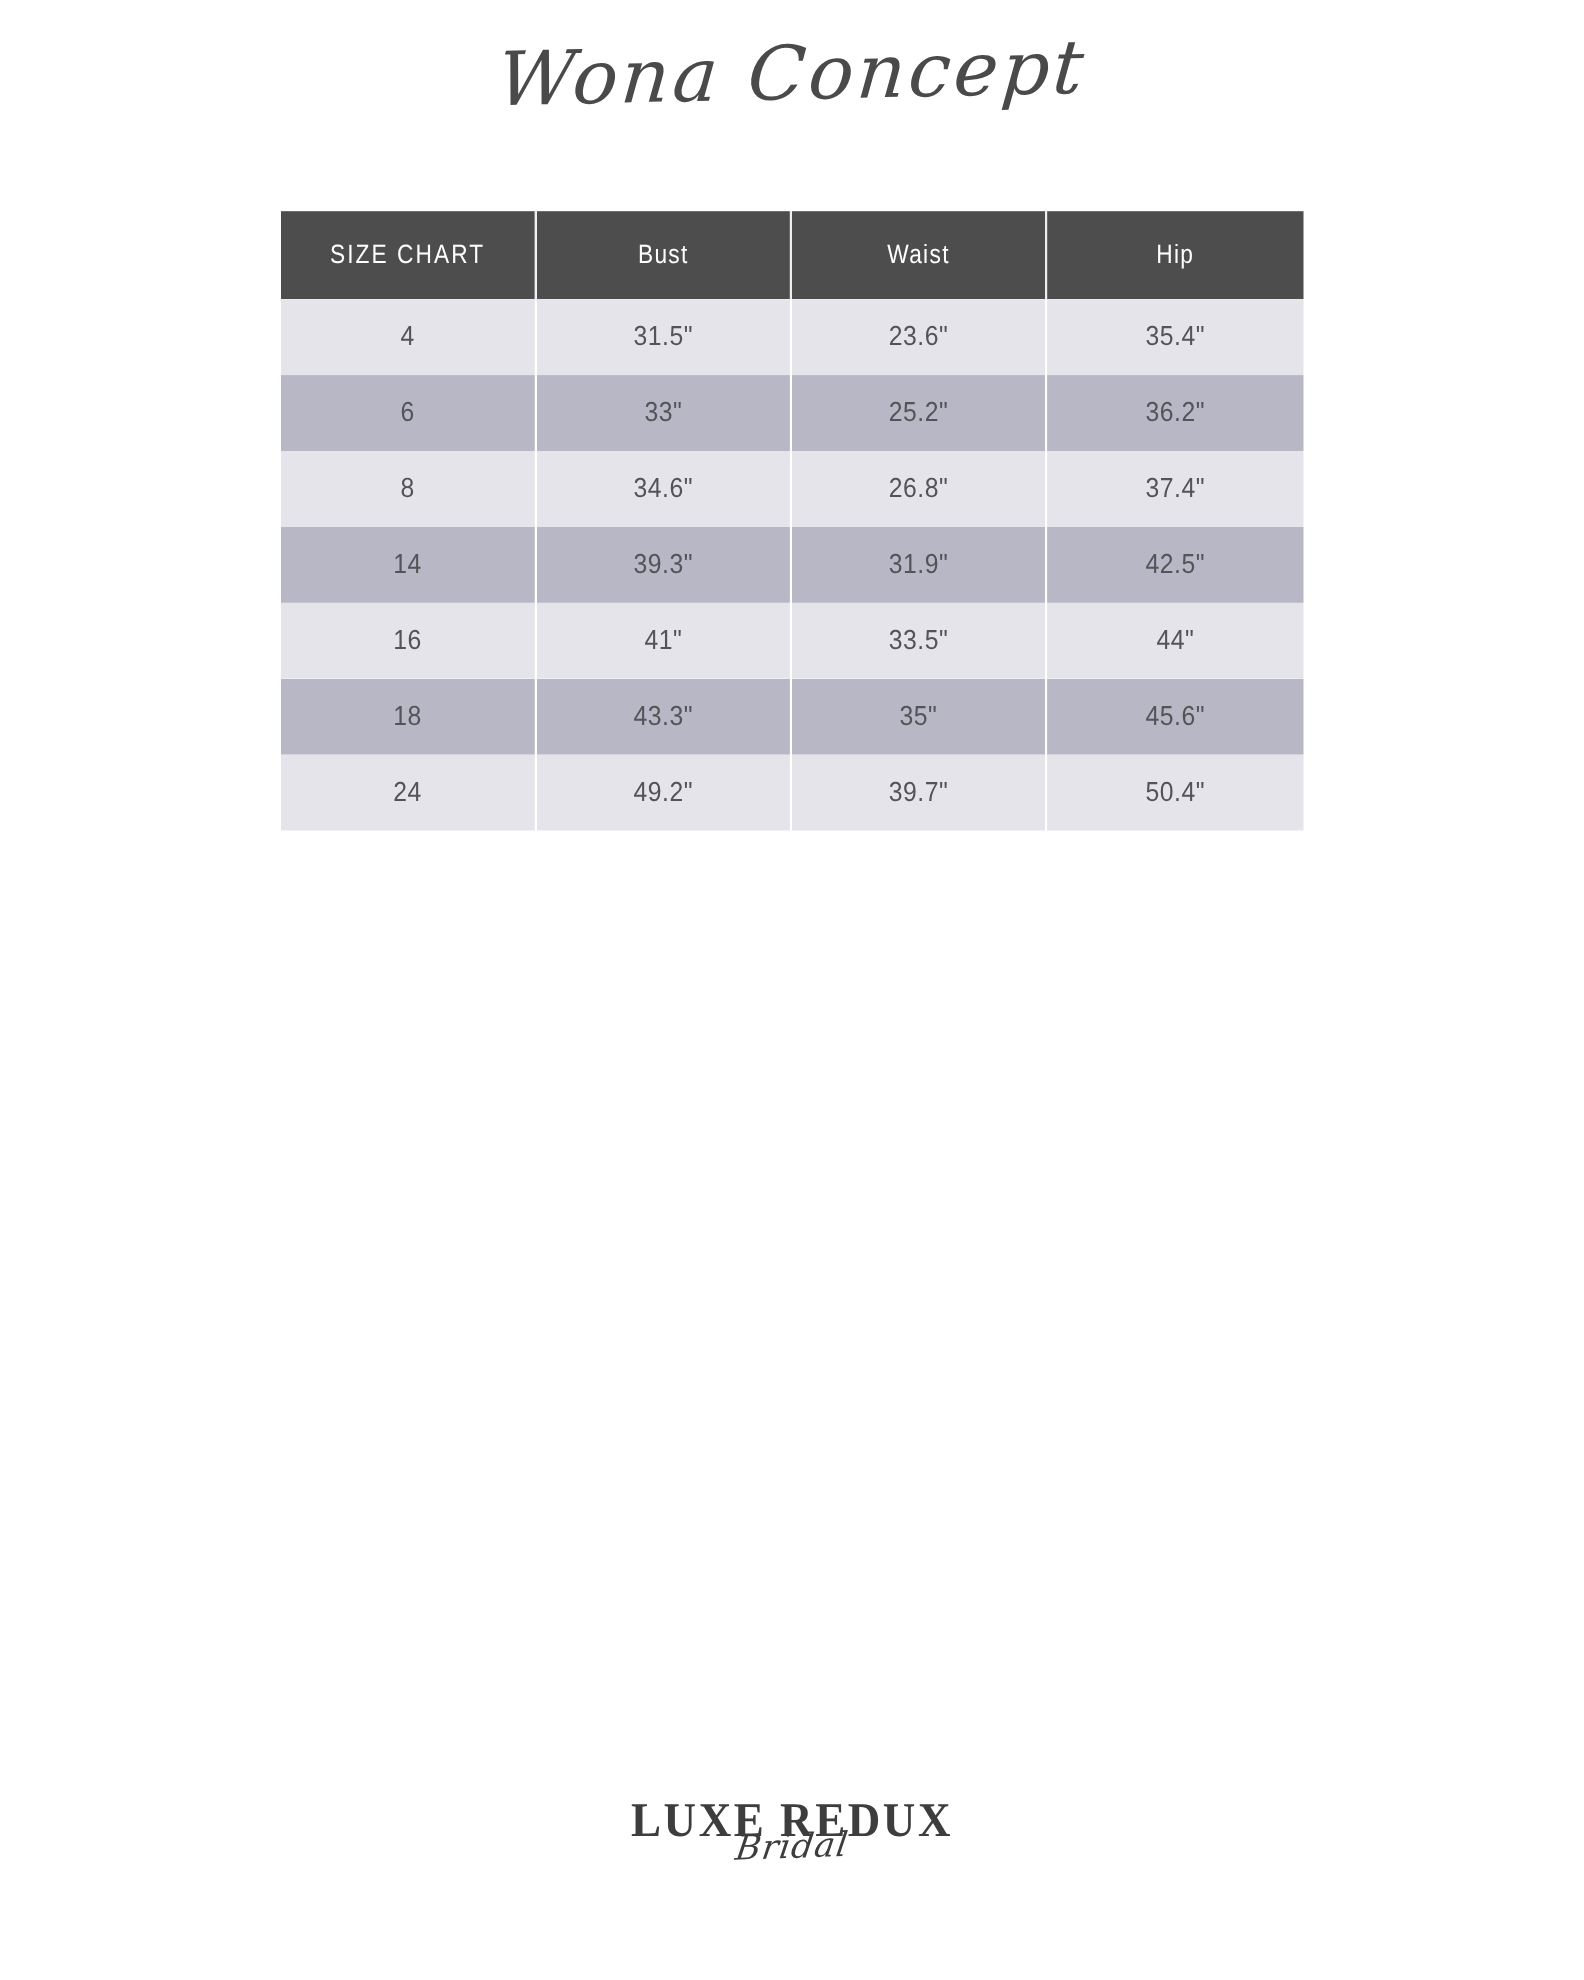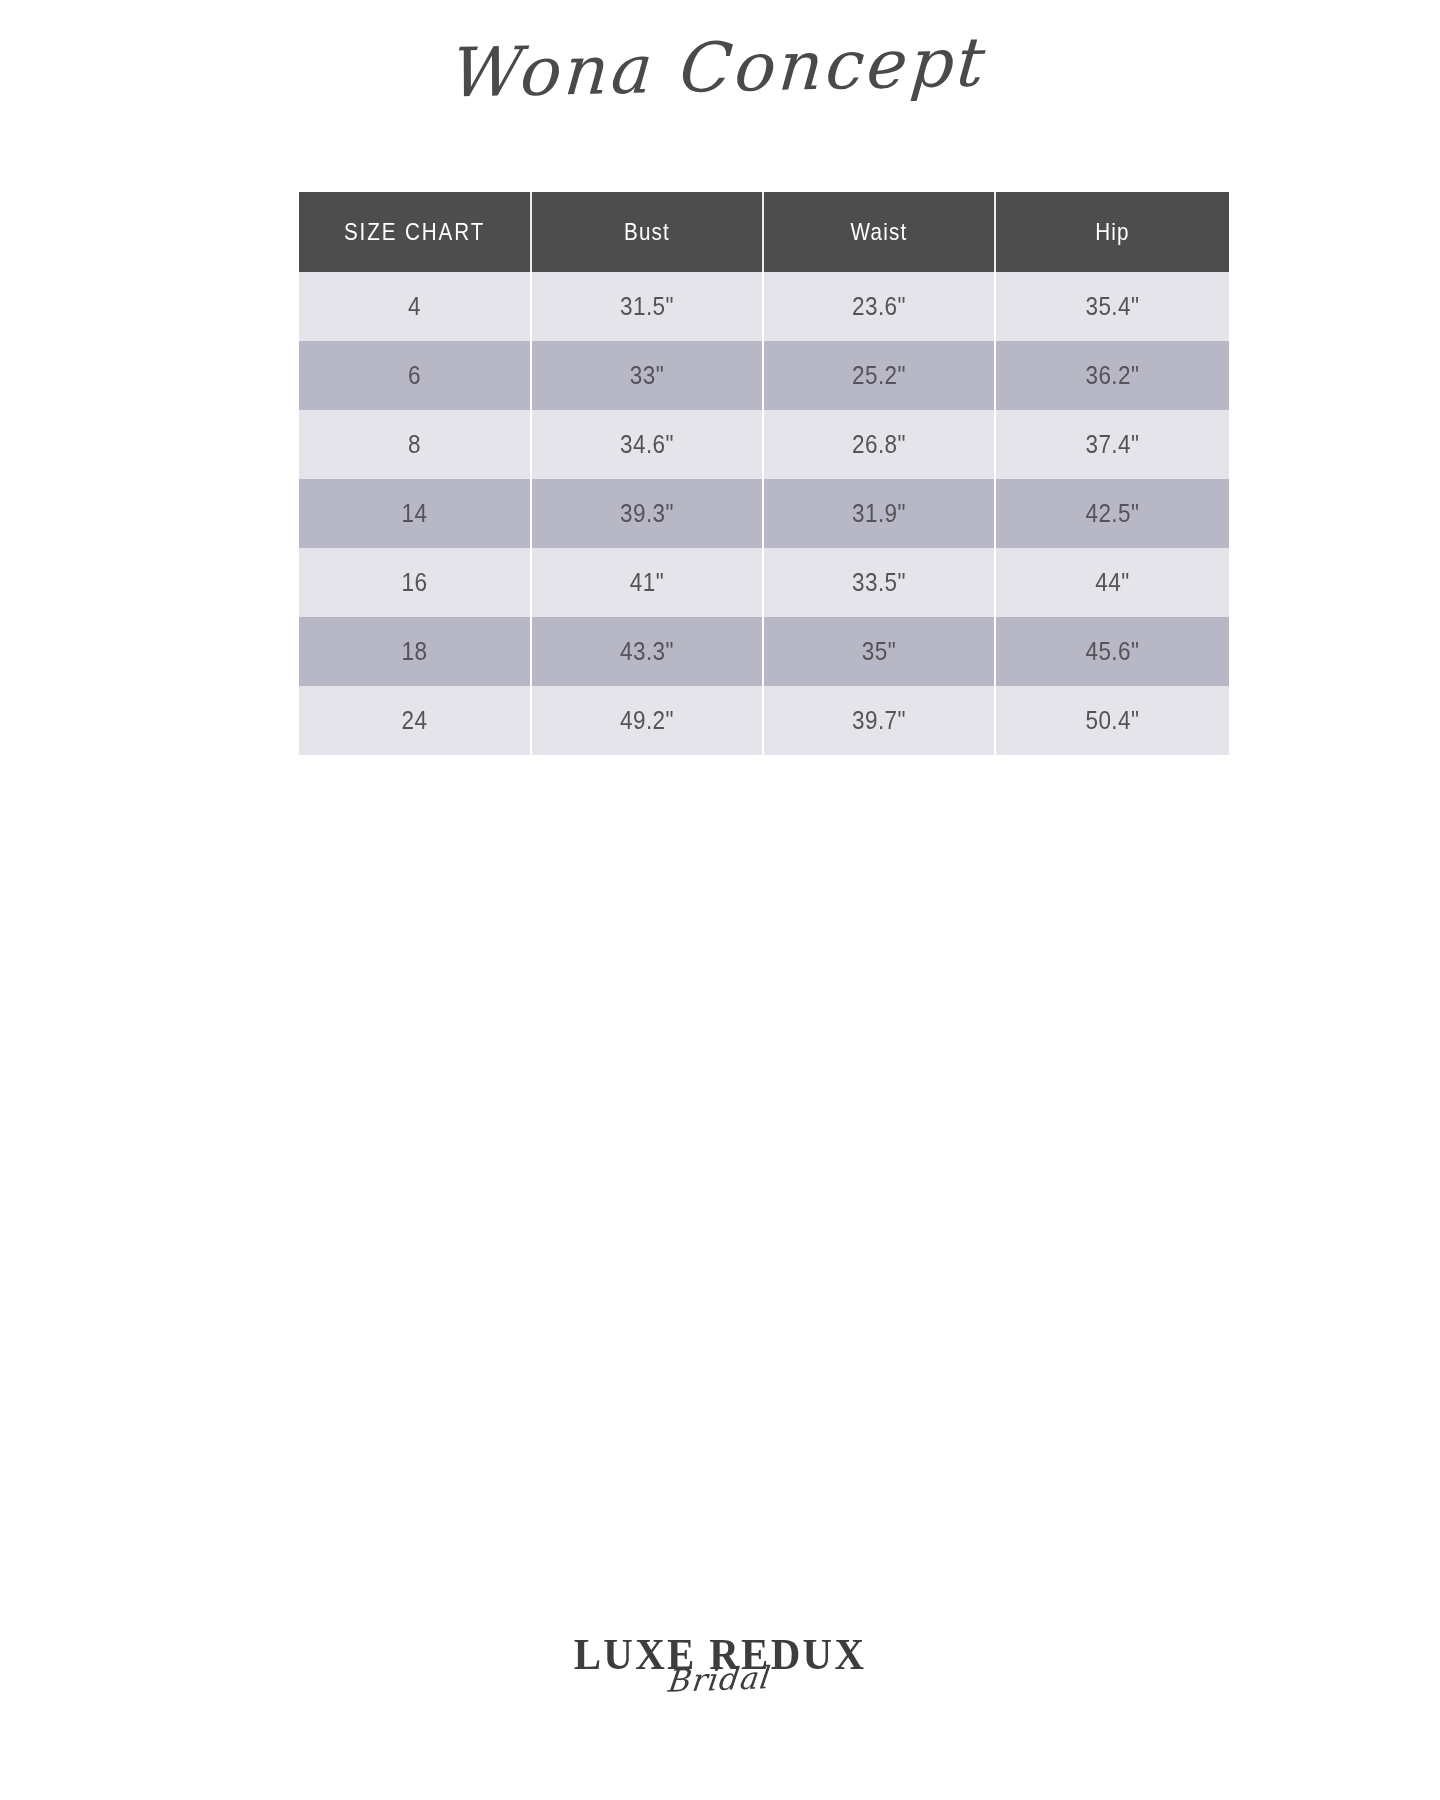--- a/index.html
+++ b/index.html
@@ -40,21 +40,20 @@
   .size-table-wrap {
     position: absolute;
     left: 255px;
     top: 192px;
     width: 930px;
   }
   table.size-table {
     border-collapse: collapse;
     width: 930px;
     table-layout: fixed;
-    margin-left: 44px;
   }
   table.size-table col.c-size  { width: 232px; }
   table.size-table col.c-bust  { width: 232px; }
   table.size-table col.c-waist { width: 232px; }
   table.size-table col.c-hip   { width: 234px; }
 
   thead tr {
     background: #4d4d4d;
   }
   thead th {

